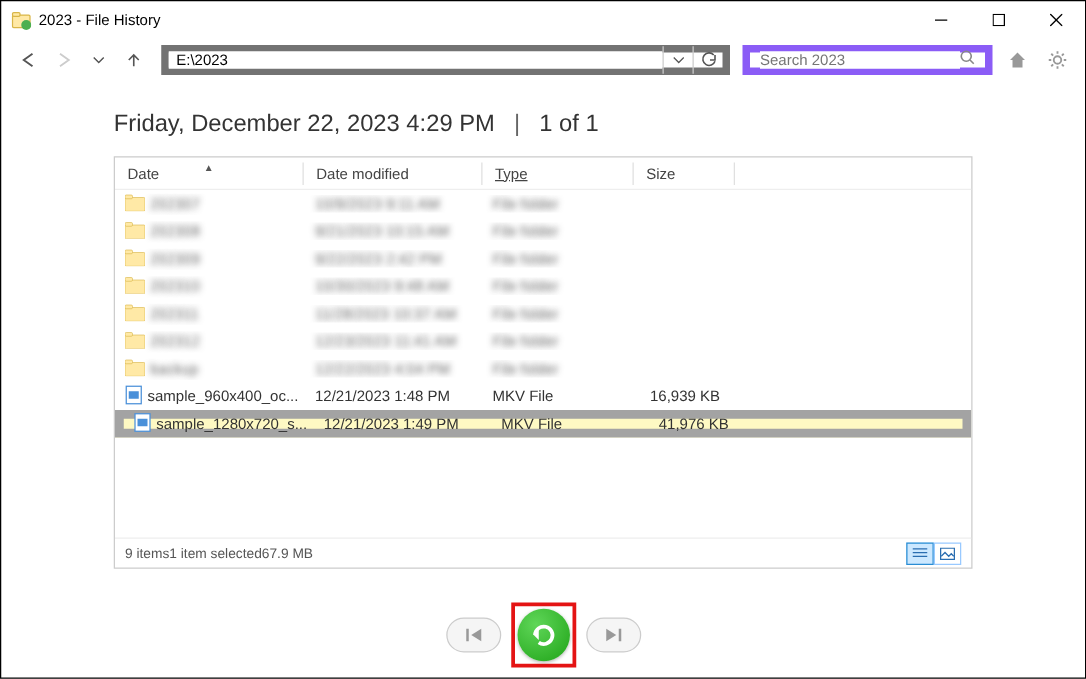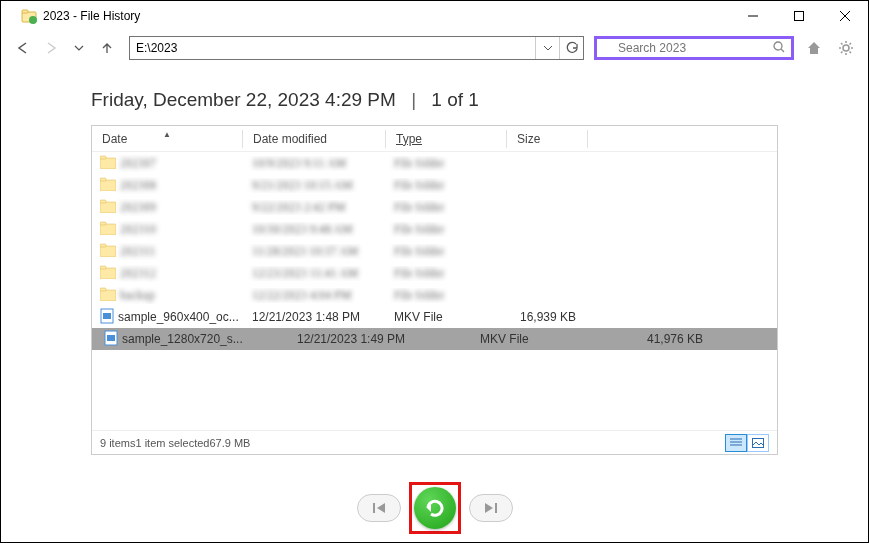--- a/index.html
+++ b/index.html
@@ -1,60 +1,60 @@
 <!DOCTYPE html>
 <html><head>
 <meta charset="utf-8">
 <style>
   * { box-sizing: border-box; margin: 0; padding: 0; font-family: "Segoe UI", sans-serif; }
   body { width: 869px; height: 543px; border: 1px solid #000; background: #fff; overflow: hidden; position: relative; }
 
   
-  .titlebar { height: 30px; display: flex; align-items: center; padding-left: 20px; }
+  .titlebar { height: 30px; display: flex; align-items: center; padding-left: 8px; }
   .titlebar .app-icon { width: 16px; height: 16px; margin-right: 6px; }
   .titlebar .title { font-size: 12px; color: #000; flex: 1; }
   .winbtns { display: flex; }
   .winbtn { width: 46px; height: 30px; display: flex; align-items: center; justify-content: center; }
   .winbtn svg { stroke: #000; }
 
   
   .navrow { height: 34px; display: flex; align-items: center; padding: 0 10px; gap: 4px; }
   .navbtn { width: 24px; height: 24px; display: flex; align-items: center; justify-content: center; color: #555; }
   .navbtn.disabled { color: #bbb; }
-  .addrbox { flex: 1; display: flex; align-items: center; border: 1px solid #737373; height: 24px; margin: 0 6px; }
+  .addrbox { flex: 1; display: flex; align-items: center; border: 6px solid #737373; height: 24px; margin: 0 6px; }
   .addr-input { flex: 1; border: none; outline: none; font-size: 12px; padding: 0 6px; }
   .addr-drop, .addr-refresh { width: 24px; height: 22px; display: flex; align-items: center; justify-content: center; border-left: 1px solid #ccc; }
-  .searchbox { width: 200px; height: 24px; border: 3px solid #8b5cf6; display: flex; align-items: center; padding: 0 21px; }
+  .searchbox { width: 200px; height: 24px; border: 6px solid #8b5cf6; display: flex; align-items: center; padding: 0 8px; }
   .search-input { flex: 1; border: none; outline: none; font-size: 12px; color: #777; }
   .right-icon { width: 24px; height: 24px; display: flex; align-items: center; justify-content: center; color: #999; margin-left: 4px; }
 
   
   .headerline { font-size: 19px; font-weight: 300; color: #333; padding: 24px 0 14px 90px; }
   .headerline .sep { margin: 0 10px; color: #666; }
 
   
   .panel { margin: 0 90px; border: 1px solid #ccc; height: 330px; display: flex; flex-direction: column; background: #fff; }
   .cols { display: flex; height: 26px; border-bottom: 1px solid #eee; font-size: 12px; color: #444; align-items: center; position: relative; }
   .col { padding-left: 10px; display: flex; align-items: center; position: relative; }
   .col.name { width: 150px; }
   .col.date { width: 142px; }
   .col.type { width: 120px; text-decoration: underline; }
   .col.size { width: 80px; }
   .col-sep { width: 1px; height: 18px; background: #e0e0e0; }
   .sort-arrow { position: absolute; top: -2px; left: 50%; transform: translateX(-50%); font-size: 8px; color: #555; }
 
   .rows { flex: 1; overflow: hidden; }
   .row { display: flex; height: 22px; align-items: center; font-size: 12px; color: #333; }
-  .row.selected { background: #a3a3a3; border: 4px solid #a3a3a3; gap: 41px; }
+  .row.selected { background: #fef9c3; border: 7px solid #a3a3a3; }
   .cell { overflow: hidden; white-space: nowrap; text-overflow: ellipsis; }
   .cell.name { width: 150px; padding-left: 8px; display: flex; align-items: center; gap: 4px; }
   .cell.date { width: 142px; padding-left: 10px; }
   .cell.type { width: 120px; padding-left: 10px; }
   .cell.size { width: 80px; text-align: right; padding-right: 8px; }
-  .blur { color: transparent; text-shadow: 0 0 5px rgba(80,80,80,0.9); font-family: Liberation Serif, serif; }
+  .blur { color: transparent; text-shadow: 0 0 5px rgba(80,80,80,0.9); }
   .folder-icon { width: 16px; height: 14px; }
   .file-icon { width: 14px; height: 16px; }
 
   
   .statusbar { height: 24px; border-top: 1px solid #eee; display: flex; align-items: center; font-size: 11px; color: #555; padding: 0 8px; }
   .viewtoggles { margin-left: auto; display: flex; gap: 0; }
   .viewbtn { width: 22px; height: 18px; border: 1px solid #99c9ff; display: flex; align-items: center; justify-content: center; }
   .viewbtn.active { background: #cce8ff; border-color:#2a8dd4; }
 
   

